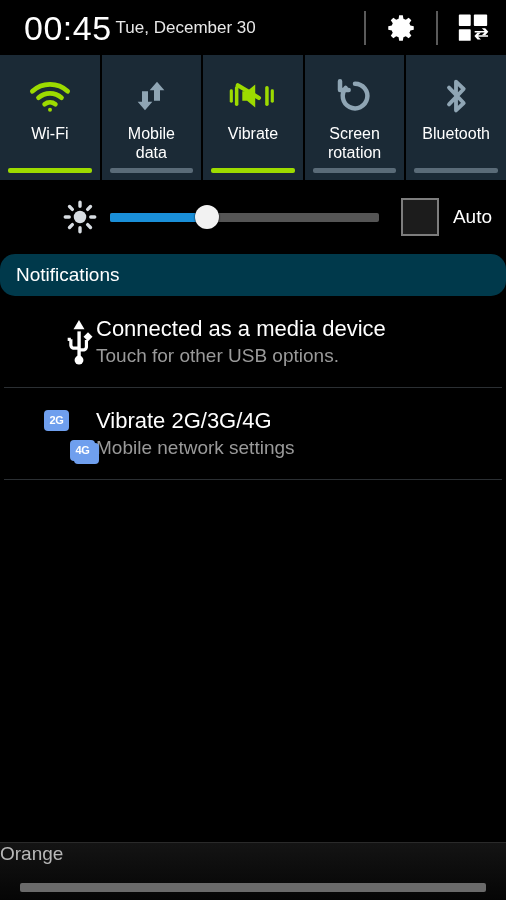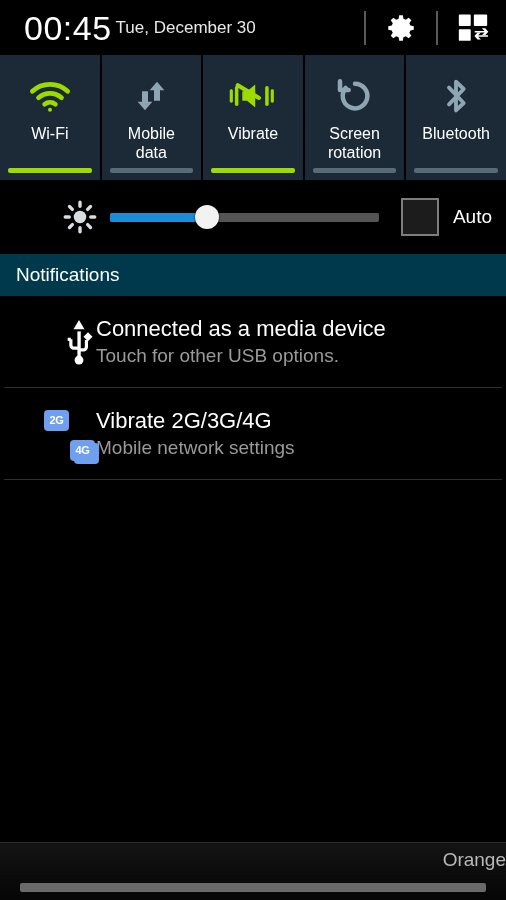--- a/index.html
+++ b/index.html
@@ -147,20 +147,21 @@
     margin-left:14px;
   }
 
   
   .notif-header{
     height:42px;
     background:#00394b;
     display:flex;
     align-items:center;
     padding-left:16px;
+    border-radius:15px;
   }
   .notif-header span{
     color:#ffffff;
     font-size:19px;
   }
 
   
   .notif-list{ background:#000; }
   .notif{
     display:flex;
@@ -216,24 +217,23 @@
   .stair b:nth-child(2){ left:30px; top:17px;margin-top:18px; }
   .stair b:nth-child(3){ left:26px; top:32px; }
   .carrier{
     position:absolute;
     left:0; right:0; bottom:0;
     height:58px;
     background:linear-gradient(#141414,#050505);
     border-top:1px solid #2a2a2a;
   }
   .carrier-name{
-    text-align:right;
+    text-align:left;
     color:#b8b8b8;
     font-size:19px;
-    padding-top:6px;
   }
   .handle{
     position:absolute;
     left:20px; right:20px; bottom:8px;
     height:9px;
     background:#6a6a6a;
     border-radius:2px;
   }
 </style>
 </head>

